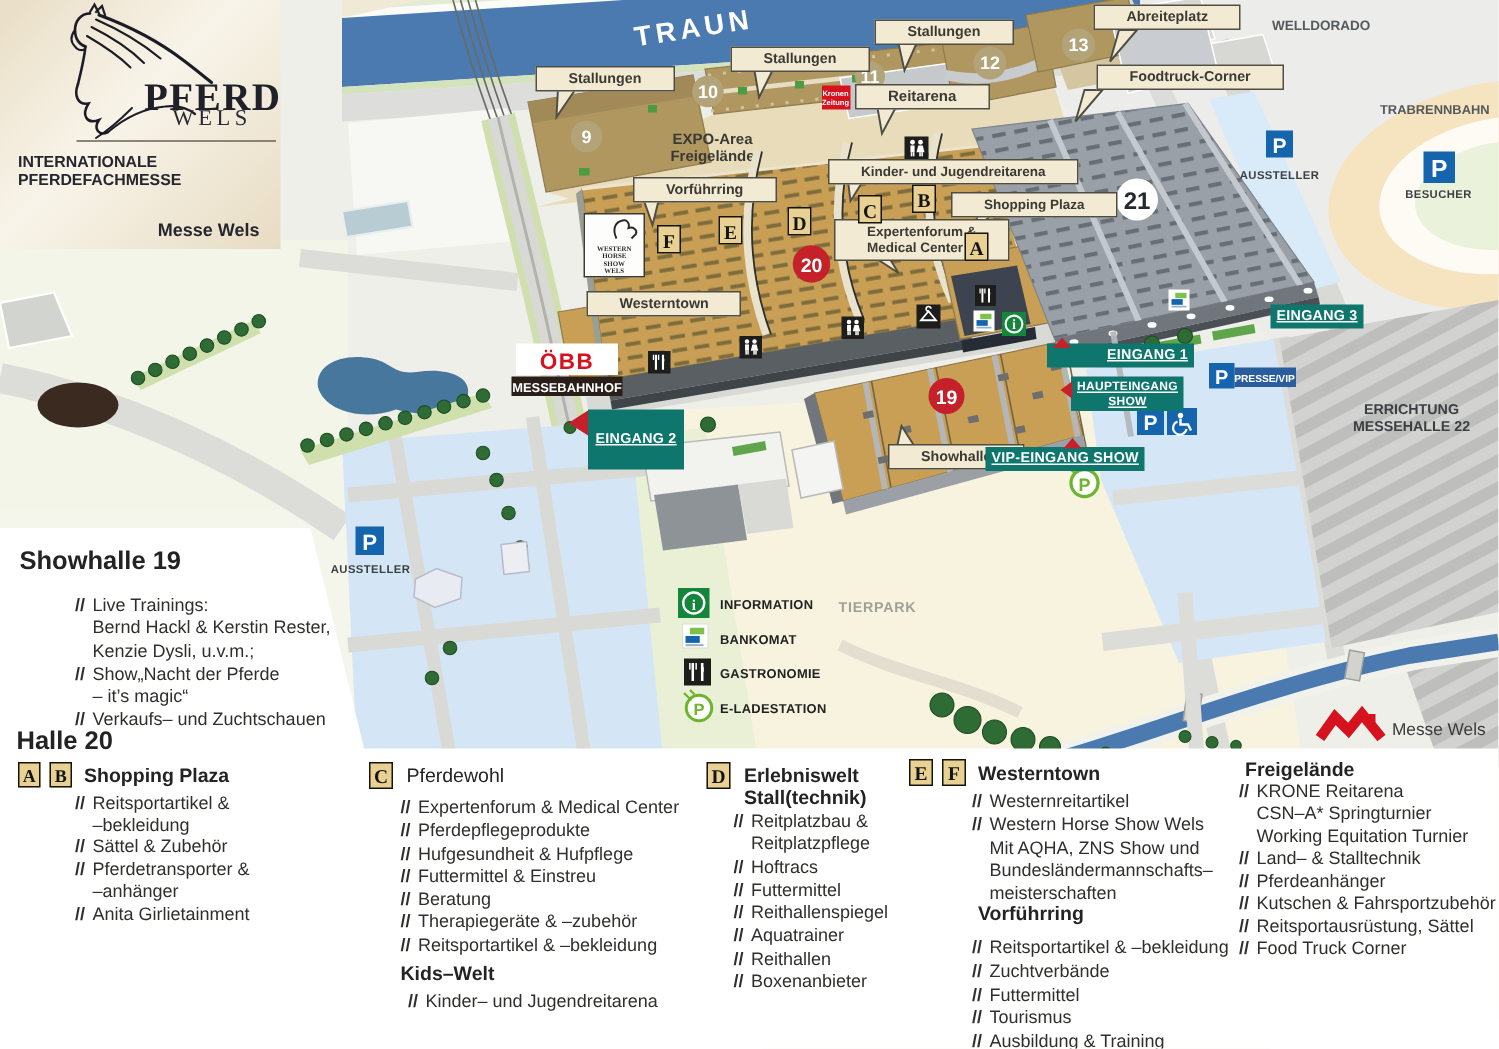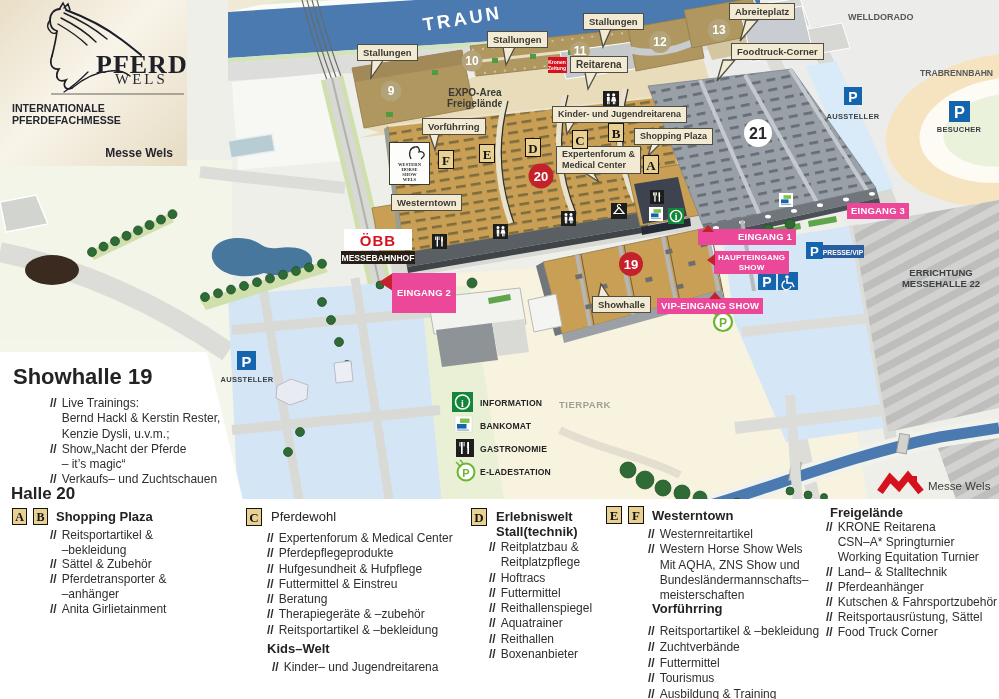--- a/index.html
+++ b/index.html
@@ -1,17 +1,17 @@
 <!DOCTYPE html>
 <html><head><meta charset="utf-8"><style>
 *{margin:0;padding:0;box-sizing:border-box}
 body{font-family:"Liberation Sans",sans-serif;}
 .page{position:relative;width:999px;height:699px;overflow:hidden;background:#fff;font-family:"Liberation Sans",sans-serif;}
-.co{position:absolute;background:#f3ead4;border:1.5px solid #4e4e45;color:#3a3a33;font-weight:bold;line-height:11px;padding:2px 5px;white-space:nowrap;z-index:5;}
-.red{position:absolute;background:#ec4899;color:#fff;font-weight:bold;line-height:12px;padding:2px 4px;white-space:nowrap;z-index:6;letter-spacing:0.2px;}
+.co{position:absolute;background:#f3ead4;border:1.5px solid #4e4e45;color:#3a3a33;font-weight:bold;line-height:11px;padding:2px 21px;white-space:nowrap;z-index:5;}
+.red{position:absolute;background:#0f766e;color:#fff;font-weight:bold;line-height:12px;padding:2px 4px;white-space:nowrap;z-index:6;letter-spacing:0.2px;text-decoration:underline;}
 .lb{position:absolute;background:#e8d192;border:1.5px solid #15130c;color:#141414;font-family:"Liberation Serif",serif;font-weight:bold;text-align:center;z-index:6;}
 .it{position:absolute;font-size:12px;line-height:15.3px;color:#2f2f2d;}
 .tb{border-collapse:collapse;}
 .tb td{vertical-align:top;font-size:12px;line-height:inherit;padding:0;}
 .tb td:first-child{padding-right:5px;font-weight:bold;}
 </style></head><body>
 <div class="page">
 <svg width="999" height="699" viewBox="0 0 999 699" style="position:absolute;left:0;top:0">
 <defs>
 <pattern id="hatch" width="16" height="16" patternUnits="userSpaceOnUse" patternTransform="rotate(62)">
@@ -593,21 +593,21 @@
 <div class="lb" style="left:479px;top:144px;width:16px;height:19px;font-size:13px;line-height:19px;">E</div>
 
 <div class="lb" style="left:525px;top:138px;width:16px;height:19px;font-size:13px;line-height:19px;">D</div>
 
 <div class="lb" style="left:572px;top:130px;width:16px;height:19px;font-size:13px;line-height:19px;">C</div>
 
 <div class="lb" style="left:608px;top:123px;width:16px;height:19px;font-size:13px;line-height:19px;">B</div>
 
 <div class="lb" style="left:643px;top:155px;width:16px;height:19px;font-size:13px;line-height:19px;">A</div>
 
-<div style="position:absolute;left:13px;top:364px;font-size:22px;font-weight:bold;color:#232323;">Showhalle 19</div>
+<div style="position:absolute;left:13px;top:364px;font-size:17px;font-weight:bold;color:#232323;">Showhalle 19</div>
 
 <div class="it" style="left:50px;top:396px;">
 <table class="tb">
         <tbody>
           <tr>
             <td>//</td>
             <td>Live Trainings:<br>Bernd Hackl &amp; Kerstin Rester,<br>Kenzie Dysli, u.v.m.;</td>
           </tr>
 <tr>
             <td>//</td>

